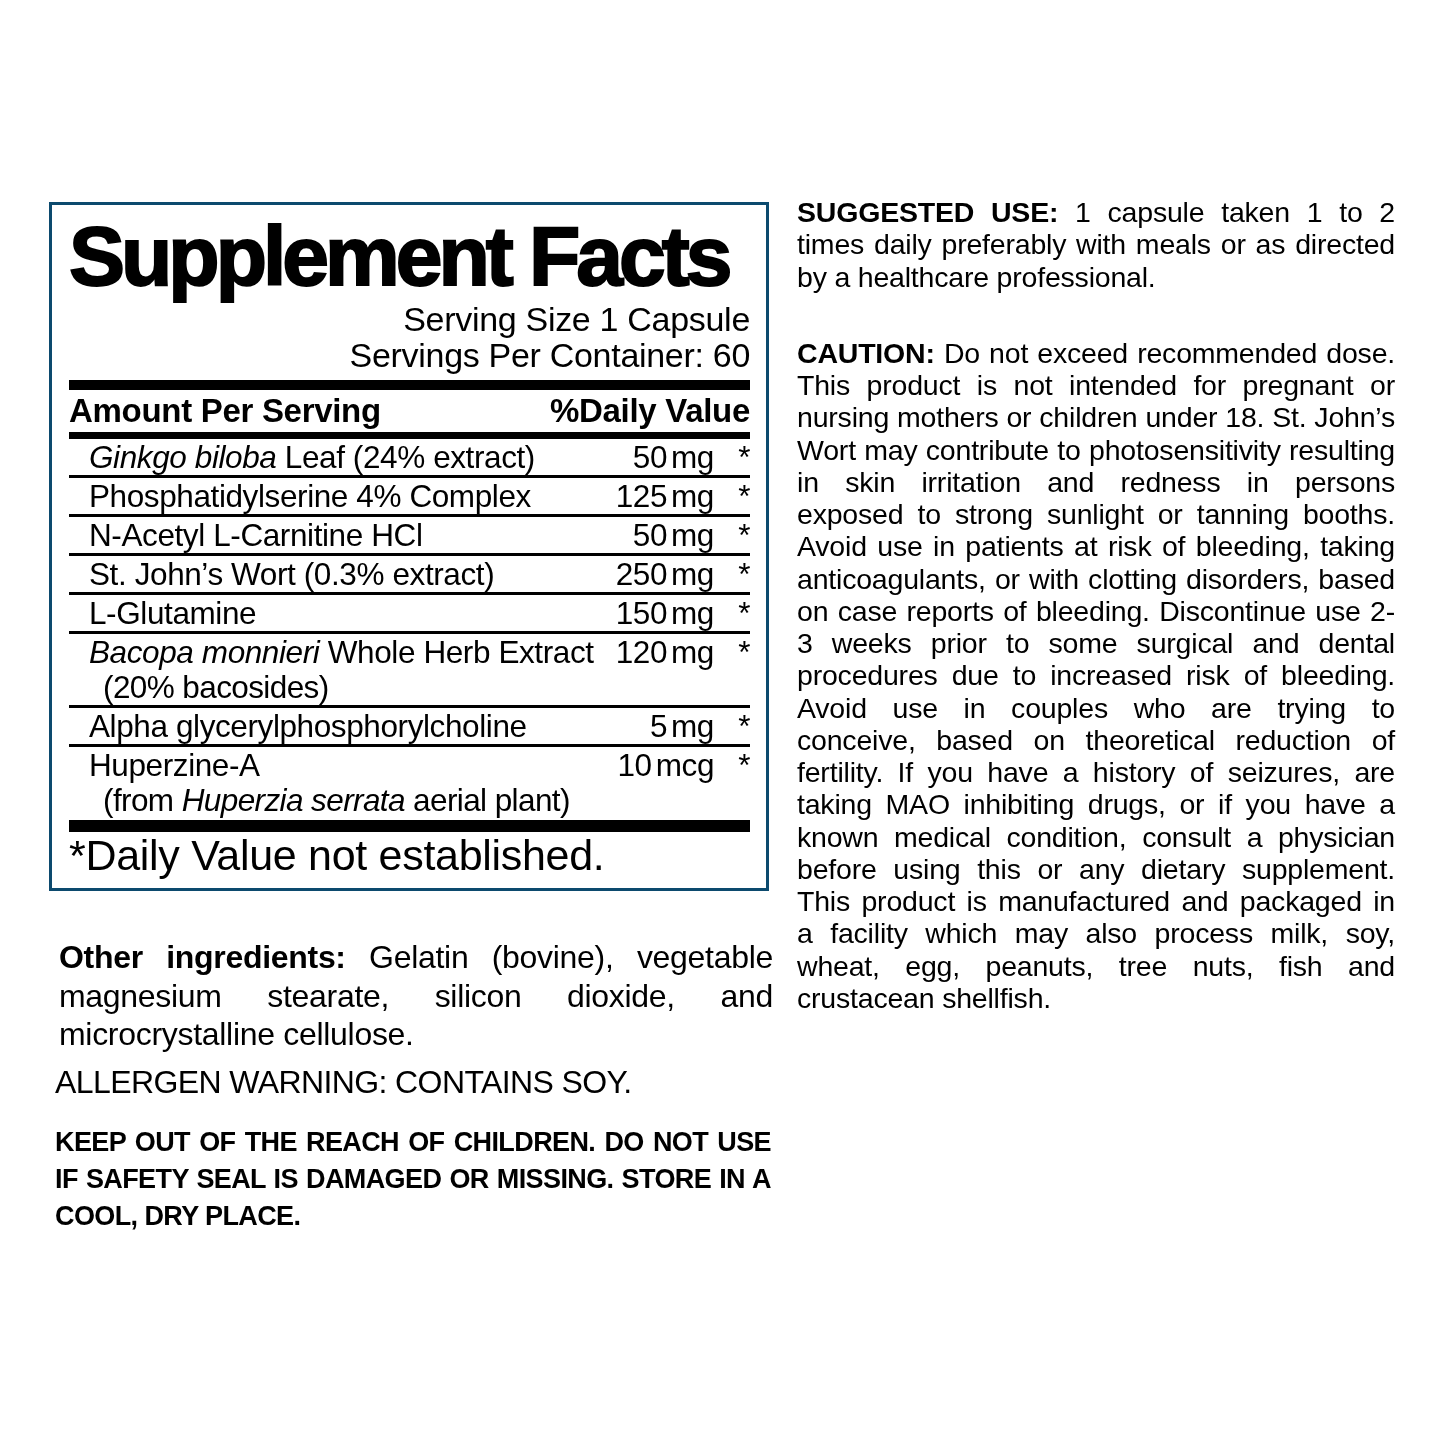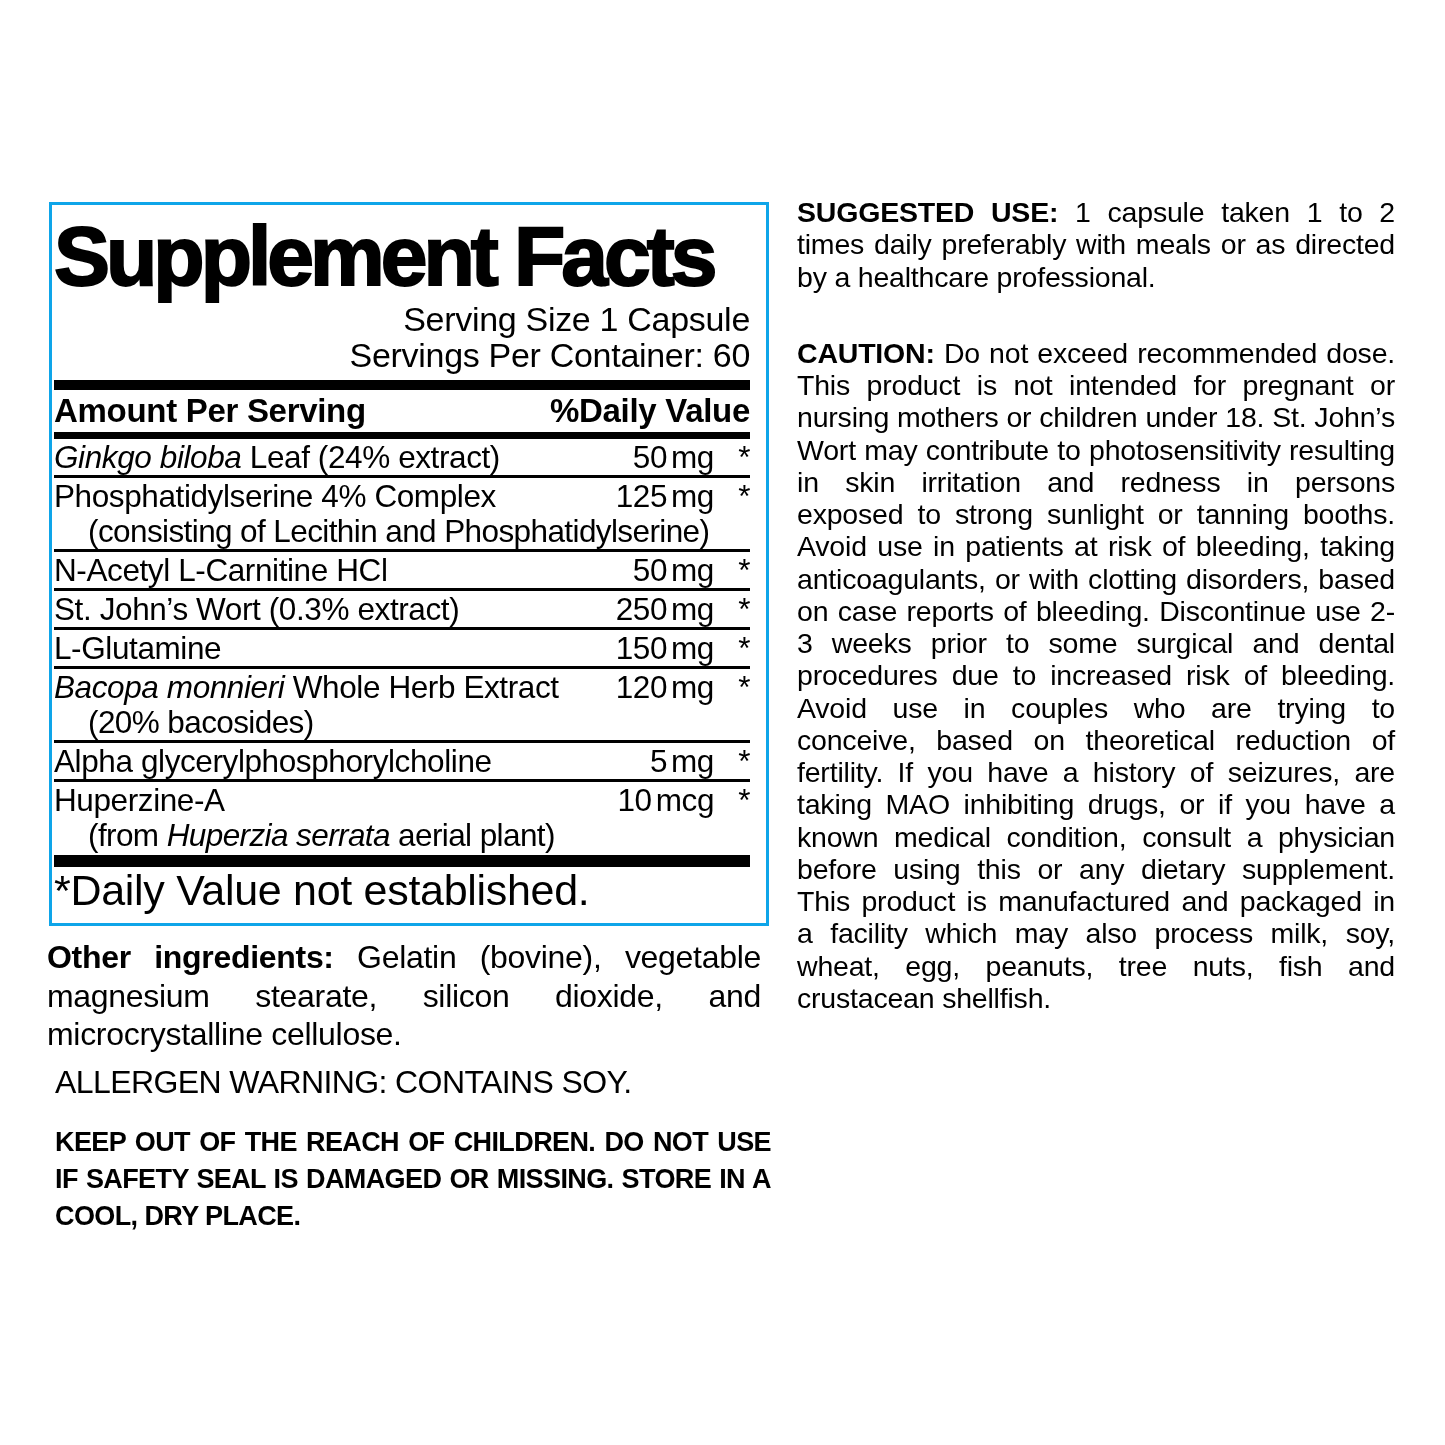--- a/index.html
+++ b/index.html
@@ -9,22 +9,22 @@
     background:#ffffff;
     color:#000;
     font-family:"Liberation Sans","DejaVu Sans",sans-serif;
     overflow:hidden;
   }
   i { font-style:italic; }
 
   
   .facts-box {
     position:absolute; left:49px; top:202px; width:720px;
-    border:3px solid #0ea5e9;
-    padding:10px 16px 10px 2px;
+    border:3px solid #0c4a6e;
+    padding:10px 16px 10px 17px;
     box-sizing:border-box;
   }
   .sf-title {
     font-size:84px; font-weight:bold; line-height:82px;
     letter-spacing:-4px;
     -webkit-text-stroke:2px #000;
     margin:0 0 4px 0;
     white-space:nowrap;
   }
   .sf-serving { font-size:34px; line-height:36px; letter-spacing:-0.3px;text-align:right; }
@@ -35,34 +35,34 @@
     letter-spacing:-0.3px;
   }
   .bar-med { height:7px; background:#000; }
   .sf-row { border-top:3px solid #000; }
   .sf-row:first-child { border-top:none; }
   .sf-line1 {
     display:flex; align-items:baseline;
     font-size:31.5px; line-height:34px; padding:1px 0;
     letter-spacing:-0.4px;
   }
-  .sf-name { flex:1; white-space:nowrap; }
+  .sf-name { flex:1; white-space:nowrap;margin-left:20px; }
   .sf-amt  { white-space:nowrap; text-align:right; }
   .sf-unit { margin-left:4px; }
   .sf-dv   { width:36px; text-align:right; }
   .sf-sub  {
     padding-left:34px; font-size:31.5px; line-height:34px;
     white-space:nowrap; letter-spacing:-0.6px; padding-bottom:1px;
   }
   .bar-thickest { height:12px; background:#000; margin-top:2px; }
   .sf-footnote { font-size:43px; line-height:46px; letter-spacing:-0.3px; }
 
   
   .other-ingredients {
-    position:absolute; left:47px; top:938px; width:714px;
+    position:absolute; left:59px; top:938px; width:714px;
     font-size:32px; line-height:38.5px; text-align:justify;
     letter-spacing:-0.3px;
   }
   .lead { font-weight:bold; }
   .allergen-warning {
     position:absolute; left:55px; top:1064px; width:716px;
     font-size:32px; line-height:37px; font-weight:normal;
     letter-spacing:-0.6px;
   }
   .storage-warning {
@@ -107,21 +107,20 @@
             <span class="sf-amt"><span class="sf-num">50</span><span class="sf-unit">mg</span></span>
             <span class="sf-dv">*</span>
           </div>
         </div>
         <div class="sf-row">
           <div class="sf-line1">
             <span class="sf-name"><span>Phosphatidylserine 4% Complex</span></span>
             <span class="sf-amt"><span class="sf-num">125</span><span class="sf-unit">mg</span></span>
             <span class="sf-dv">*</span>
           </div>
-          <div class="sf-sub"><span>(consisting of Lecithin and Phosphatidylserine)</span></div>
         </div>
         <div class="sf-row">
           <div class="sf-line1">
             <span class="sf-name"><span>N-Acetyl L-Carnitine HCl</span></span>
             <span class="sf-amt"><span class="sf-num">50</span><span class="sf-unit">mg</span></span>
             <span class="sf-dv">*</span>
           </div>
         </div>
         <div class="sf-row">
           <div class="sf-line1">

